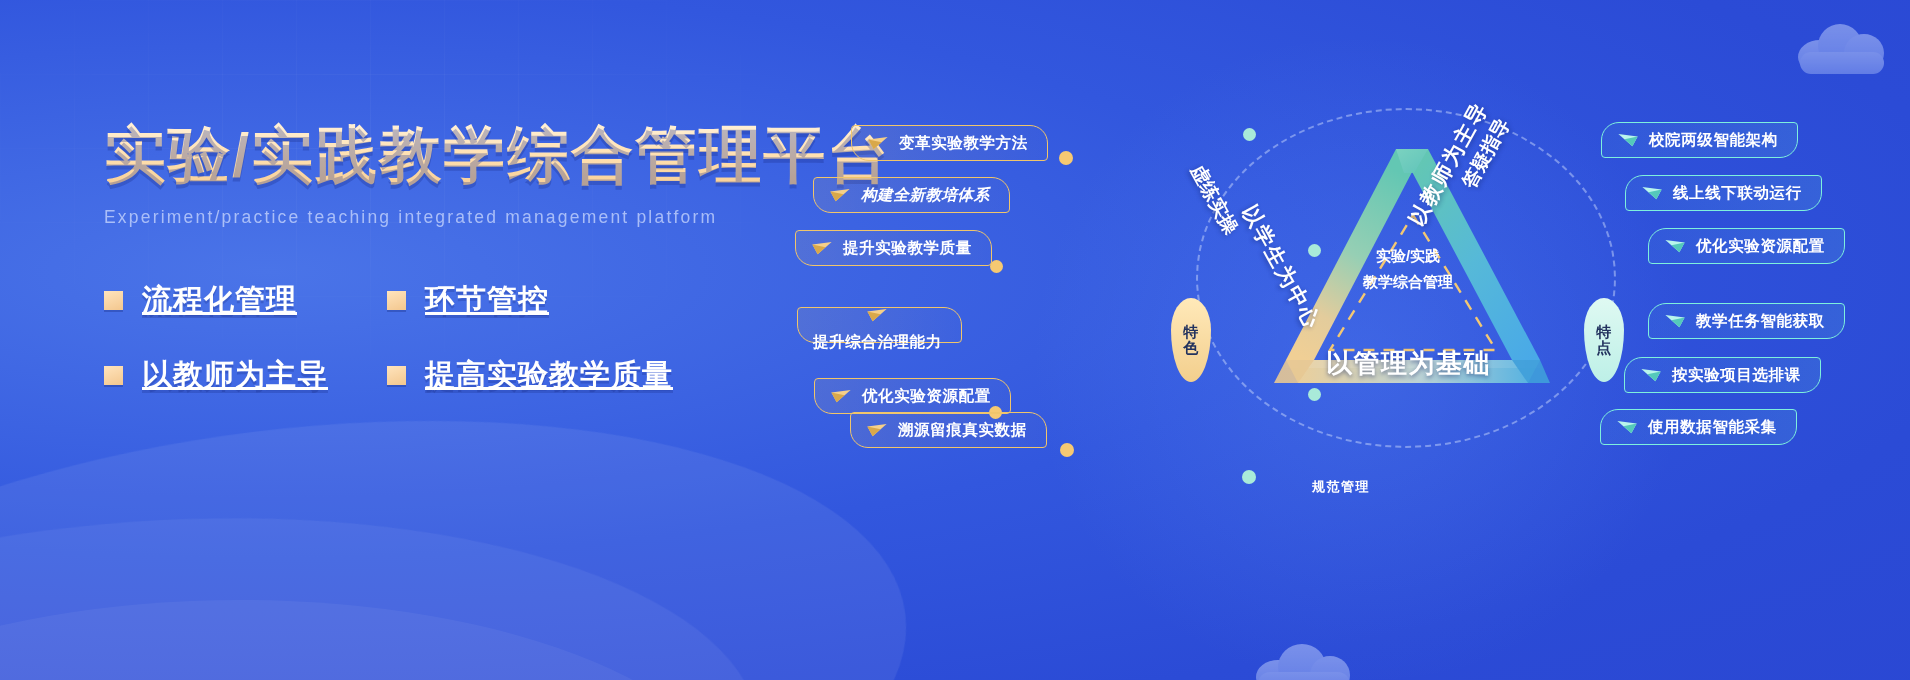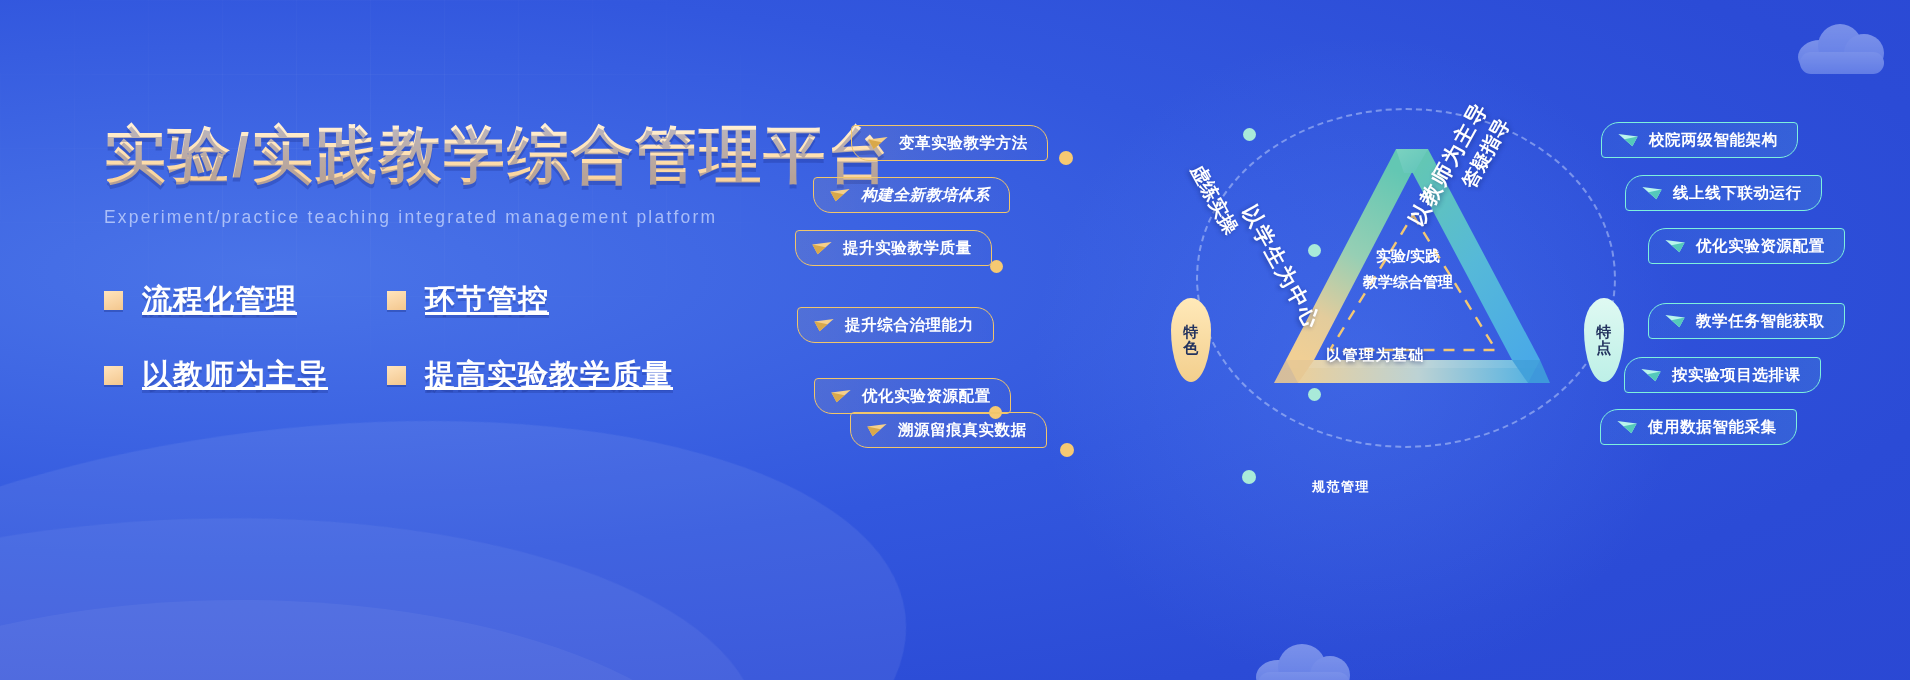--- a/index.html
+++ b/index.html
@@ -77,21 +77,21 @@
   }
   .leaf.gold{ background:linear-gradient(180deg,#ffe9b9,#f3cf8d); }
   .leaf.mint{ background:linear-gradient(180deg,#dff9f2,#bdf0e7); }
 
   
   .tri-wrap{ position:absolute; left:268px; top:135px; width:360px; height:260px; }
   .tri-label{ position:absolute; color:#fff; font-weight:700; white-space:nowrap;
     text-shadow:0 2px 4px rgba(16,34,104,.45); }
   .center-text{ position:absolute; text-align:center; color:#ffffff;
     font-size:15px; font-weight:700; line-height:1.75; white-space:nowrap; }
-  .base-label{ position:absolute; color:#fff; font-size:15px; font-weight:700;
+  .base-label{ position:absolute; color:#fff; font-size:26px; font-weight:700;
     letter-spacing:1.5px; text-shadow:0 2px 4px rgba(16,34,104,.5); white-space:nowrap; }
   .outer-label{ position:absolute; color:#ffffff; font-weight:700; white-space:nowrap;
     text-shadow:0 2px 4px rgba(16,34,104,.45); }
   .bottom-label{ position:absolute; color:#fff; font-size:13px; font-weight:700;
     letter-spacing:1.5px; white-space:nowrap; }
 
   
   .chip{ position:absolute; height:36px; display:flex; align-items:center; gap:10px;
     padding:0 19px 0 15px; white-space:nowrap; }
   .chip .lab{ font-size:15.5px; font-weight:700; color:#ffffff; letter-spacing:.6px; }
@@ -246,21 +246,21 @@
       </svg>
       <span class="lab">构建全新教培体系</span>
     </div>
     <div class="chip gold" style="left:-165px; top:230px;">
       <svg class="plane" viewBox="0 0 24 16">
         <polygon points="1,4 23,1 7,15" fill="#f6d089"></polygon>
           <polygon points="1,4 16,7 7,15" fill="#d9a84a"></polygon>
       </svg>
       <span class="lab">提升实验教学质量</span>
     </div>
-    <div class="chip gold" style="left:-163px; top:307px;">
+    <div class="chip gold" style="left:-163px; top:307px;flex-direction:column;">
       <svg class="plane" viewBox="0 0 24 16">
         <polygon points="1,4 23,1 7,15" fill="#f6d089"></polygon>
           <polygon points="1,4 16,7 7,15" fill="#d9a84a"></polygon>
       </svg>
       <span class="lab">提升综合治理能力</span>
     </div>
     <div class="chip gold" style="left:-146px; top:362px;margin-top:16px;">
       <svg class="plane" viewBox="0 0 24 16">
         <polygon points="1,4 23,1 7,15" fill="#f6d089"></polygon>
           <polygon points="1,4 16,7 7,15" fill="#d9a84a"></polygon>

